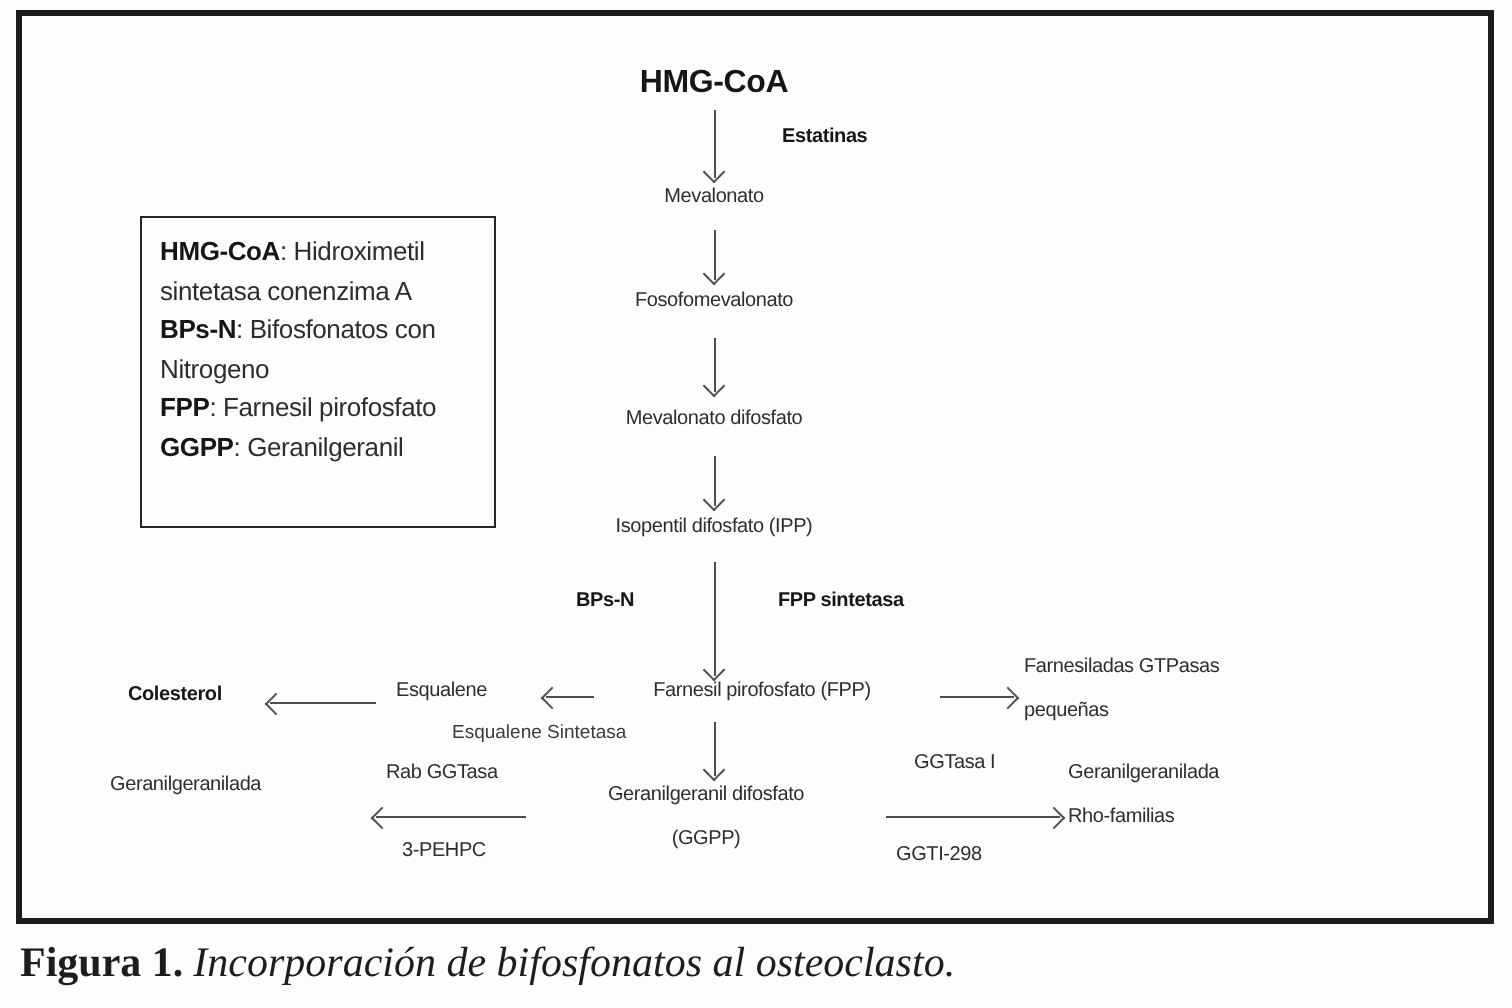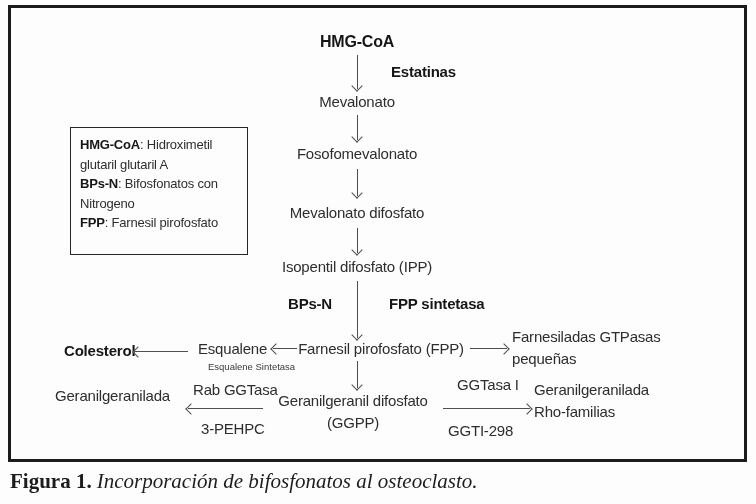--- a/index.html
+++ b/index.html
@@ -8,62 +8,63 @@
     --arrow:#4e4e4e;
     --frame:#1c1c1c;
     --bg:#fdfdfd;
   }
   *{margin:0;padding:0;box-sizing:border-box;}
   html,body{width:756px;height:504px;overflow:hidden;background:var(--bg);
     font-family:"Liberation Sans", sans-serif;}
   .stage{position:relative;width:756px;height:504px;}
   .frame{position:absolute;left:8px;top:5px;width:739px;height:457px;
     border:3px solid var(--frame);background:transparent;}
-  .node{position:absolute;white-space:nowrap;font-size:15px;line-height:1.15;
+  .node{position:absolute;white-space:nowrap;font-size:10px;line-height:1.15;
     color:var(--ink);letter-spacing:-0.2px;}
   .center{transform:translateX(-50%);}
   .b{font-weight:700;color:var(--ink-bold);}
   .big{font-size:16px;}
   .small{font-size:9.5px;letter-spacing:0;color:#3a3a3a;}
   
   .varrow{position:absolute;width:0;border-left:1.6px solid var(--arrow);}
   .varrow::after{content:"";position:absolute;bottom:-1px;left:-4.6px;width:7px;height:7px;
     border-right:1.6px solid var(--arrow);border-bottom:1.6px solid var(--arrow);
     transform:rotate(45deg);}
   .harrow{position:absolute;height:0;border-top:1.6px solid var(--arrow);}
   .harrow.right::after{content:"";position:absolute;right:-1px;top:-4.4px;width:7px;height:7px;
     border-top:1.6px solid var(--arrow);border-right:1.6px solid var(--arrow);
     transform:rotate(45deg);}
   .harrow.left::before{content:"";position:absolute;left:-1px;top:-4.4px;width:7px;height:7px;
     border-bottom:1.6px solid var(--arrow);border-left:1.6px solid var(--arrow);
     transform:rotate(45deg);}
   
-  .legend{position:absolute;left:70px;top:127px;width:178px;height:128px;
+  .legend{position:absolute;left:70px;top:108px;width:178px;height:156px;
     border:1.5px solid #262626;padding:7px 8px 0 9px;background:var(--bg);}
   .legend .line{font-size:13px;line-height:19.5px;color:var(--ink);
     white-space:nowrap;letter-spacing:-0.2px;}
   
   .caption{position:absolute;left:10px;top:469px;white-space:nowrap;
     font-family:"Liberation Serif", serif;font-size:21px;color:#1d1d1d;}
   .caption .lbl{font-weight:700;margin-right:5px;}
   .caption .txt{font-style:italic;}
 </style>
 </head>
 <body>
 
 <div class="stage">
 
   <div class="frame"></div>
 
   <div class="legend">
     <div class="line"><span class="b">HMG-CoA</span><span>: Hidroximetil</span></div>
-    <div class="line"><span class="b"></span><span>glutaril glutaril A</span></div>
+    <div class="line"><span class="b"></span><span>sintetasa conenzima A</span></div>
     <div class="line"><span class="b">BPs-N</span><span>: Bifosfonatos con</span></div>
     <div class="line"><span class="b"></span><span>Nitrogeno</span></div>
     <div class="line"><span class="b">FPP</span><span>: Farnesil pirofosfato</span></div>
+    <div class="line"><span class="b">GGPP</span><span>: Geranilgeranil</span></div>
   </div>
 
   <div class="node center b big" style="left:357px;top:33px;">HMG-CoA</div>
   <div class="varrow" style="left:357px;top:55px;height:34px;"></div>
   <div class="node b" style="left:391px;top:63px;">Estatinas</div>
 
   <div class="node center" style="left:357px;top:93px;">Mevalonato</div>
   <div class="varrow" style="left:357px;top:115px;height:25px;"></div>
 
   <div class="node center" style="left:357px;top:145px;">Fosofomevalonato</div>
@@ -78,21 +79,21 @@
   <div class="node b" style="left:389px;top:295px;">FPP sintetasa</div>
 
   <div class="node b" style="left:64px;top:342px;">Colesterol</div>
   <div class="harrow left" style="left:135px;top:351px;width:53px;"></div>
   <div class="node" style="left:198px;top:340px;">Esqualene</div>
   <div class="harrow left" style="left:273px;top:348px;width:24px;"></div>
   <div class="node center" style="left:381px;top:340px;">Farnesil pirofosfato (FPP)</div>
   <div class="harrow right" style="left:470px;top:348px;width:37px;"></div>
   <div class="node" style="left:512px;top:328px;">Farnesiladas GTPasas</div>
   <div class="node" style="left:512px;top:350px;">pequeñas</div>
-  <div class="node small" style="left:208px;top:362px;text-align:right;">Esqualene Sintetasa</div>
+  <div class="node small" style="left:226px;top:362px;text-align:right;">Esqualene Sintetasa</div>
 
   <div class="varrow" style="left:357px;top:361px;height:27px;"></div>
 
   <div class="node center" style="left:353px;top:392px;">Geranilgeranil difosfato</div>
   <div class="node center" style="left:353px;top:414px;">(GGPP)</div>
 
   <div class="node" style="left:193px;top:381px;">Rab GGTasa</div>
   <div class="harrow left" style="left:188px;top:408px;width:75px;"></div>
   <div class="node" style="left:201px;top:420px;">3-PEHPC</div>
   <div class="node" style="left:55px;top:387px;">Geranilgeranilada</div>

